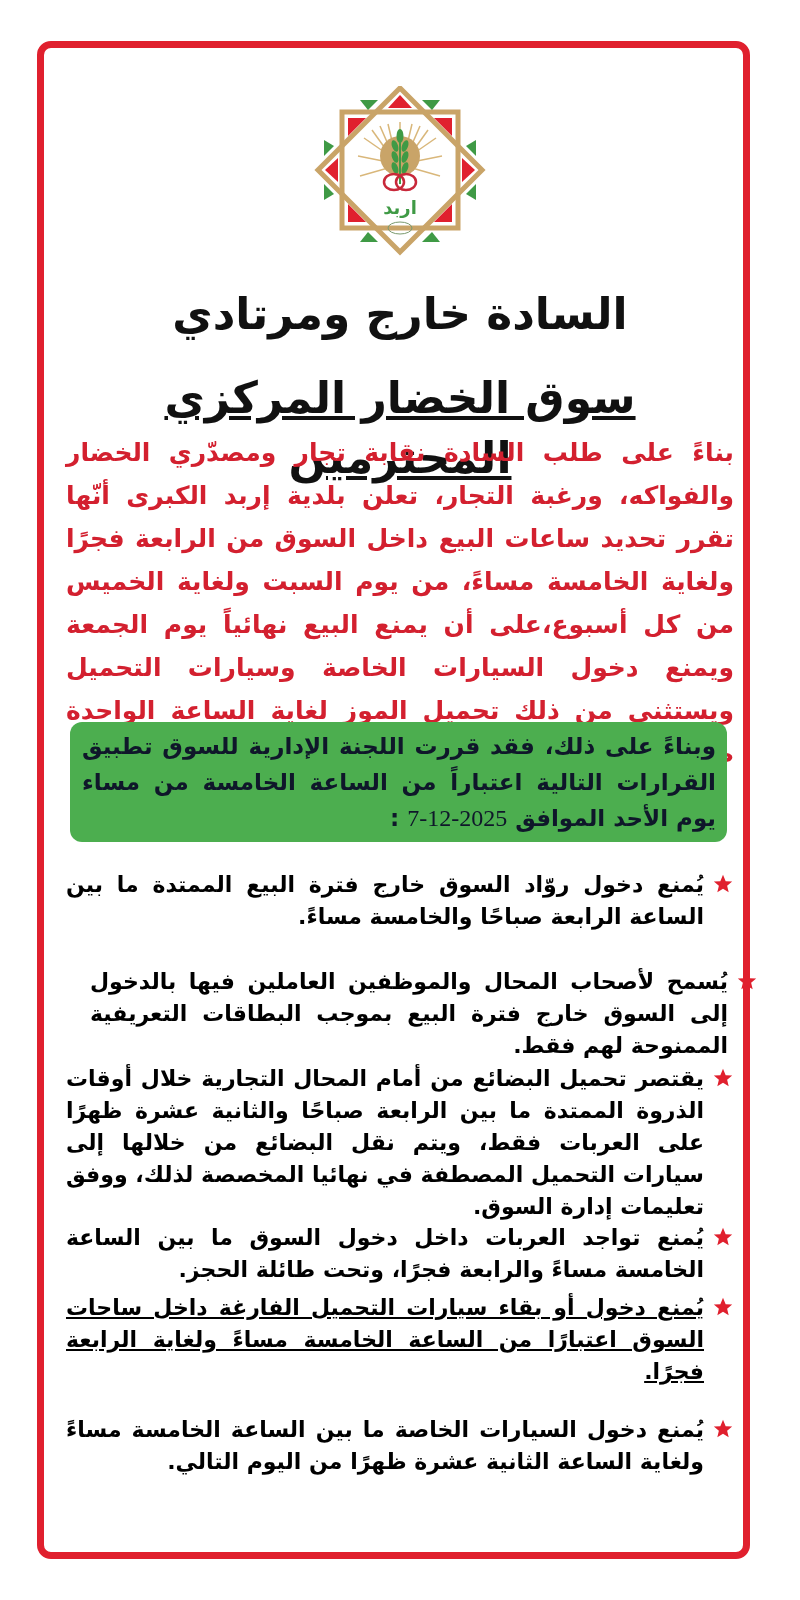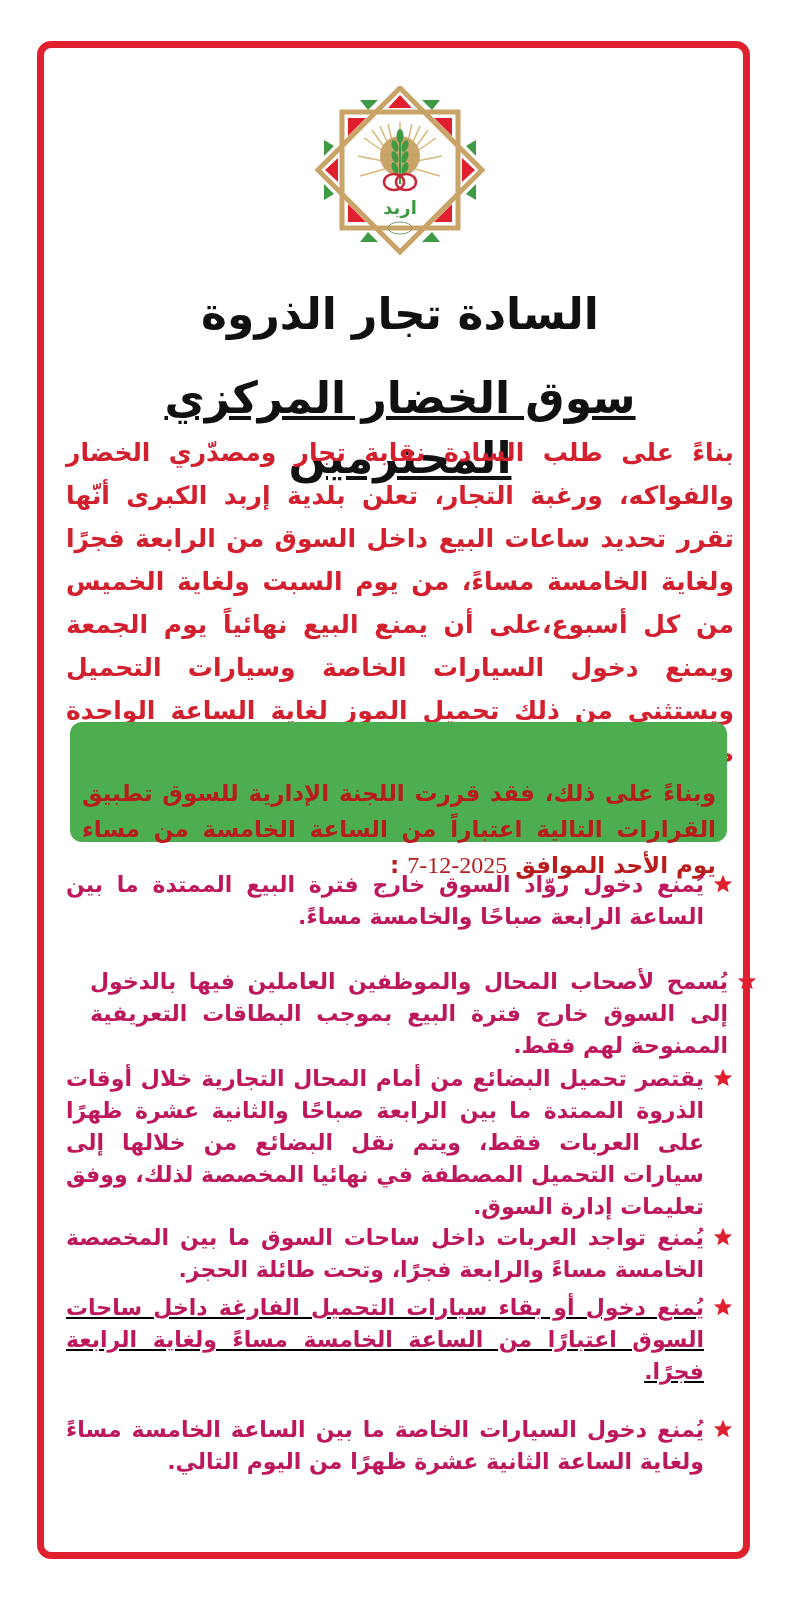--- a/index.html
+++ b/index.html
@@ -66,28 +66,27 @@
       width: 657px;
       height: 120px;
       background: #4cae4f;
       border-radius: 12px;
     }
     .green-text {
       position: absolute;
       left: 82px;
       top: 728px;
       width: 634px;
-      color: #b91c1c;
+      color: #0f172a;
       font-weight: bold;
       font-size: 23px;
       line-height: 36px;
       text-align: justify;
       text-align-last: right;
       direction: rtl;
-      margin-top: 47px;
     }
     .green-text .date {
       font-family: "Liberation Serif", serif;
       font-weight: normal;
       font-size: 24px;
       direction: ltr;
       unicode-bidi: embed;
     }
     .bullet {
       position: absolute;
@@ -97,21 +96,21 @@
     }
     .bullet .star {
       position: absolute;
       right: 0;
       top: 4px;
       width: 22px;
       height: 22px;
     }
     .bullet .text {
       margin-right: 30px;
-      color: #be185d;
+      color: #000000;
       font-weight: bold;
       font-size: 22px;
       line-height: 32px;
       text-align: justify;
       text-align-last: right;
     }
     .b1 { top: 869px; }
     .b2 { top: 966px; margin-left: 24px; }
     .b3 { top: 1063px; }
     .b4 { top: 1222px; }
@@ -182,21 +181,21 @@
       <g fill="none" stroke="#c8283a" stroke-width="2.5">
         <ellipse cx="-6" cy="12" rx="10" ry="8"></ellipse>
         <ellipse cx="6" cy="12" rx="10" ry="8"></ellipse>
       </g>
       <text x="0" y="44" text-anchor="middle" fill="#3f9a45" font-size="18" font-weight="bold" font-family="DejaVu Sans, sans-serif">اربد</text>
       <ellipse cx="0" cy="58" rx="12" ry="6" fill="none" stroke="#7a9a6e" stroke-width="1"></ellipse>
     </g>
   </svg>
 </div>
 
-<div class="title l1">السادة تجار الذروة</div>
+<div class="title l1">السادة خارج ومرتادي</div>
 <div class="title l2">سوق الخضار المركزي المحترمين</div>
 
 <div class="red-para">بناءً على طلب السادة نقابة تجار ومصدّري الخضار والفواكه، ورغبة التجار، تعلن بلدية إربد الكبرى أنّها تقرر تحديد ساعات البيع داخل السوق من الرابعة فجرًا ولغاية الخامسة مساءً، من يوم السبت ولغاية الخميس من كل أسبوع،على أن يمنع البيع نهائياً يوم الجمعة ويمنع دخول السيارات الخاصة وسيارات التحميل ويستثنى من ذلك تحميل الموز لغاية الساعة الواحدة ظهرًا من يوم الجمعة.</div>
 
 <div class="green-box"></div>
 <div class="green-text"><span>وبناءً على ذلك، فقد قررت اللجنة الإدارية للسوق تطبيق القرارات التالية اعتباراً من الساعة الخامسة من مساء يوم الأحد الموافق</span> <span class="date">7-12-2025</span><span> :</span></div>
 
 <div class="bullet b1">
   <svg class="star" viewBox="0 0 24 24">
       <polygon points="12,2 14.9,8.9 22,9.3 16.5,14 18.2,21 12,17.2 5.8,21 7.5,14 2,9.3 9.1,8.9" fill="#e0202e"></polygon>
@@ -212,21 +211,21 @@
 <div class="bullet b3">
   <svg class="star" viewBox="0 0 24 24">
       <polygon points="12,2 14.9,8.9 22,9.3 16.5,14 18.2,21 12,17.2 5.8,21 7.5,14 2,9.3 9.1,8.9" fill="#e0202e"></polygon>
     </svg>
   <div class="text">يقتصر تحميل البضائع من أمام المحال التجارية خلال أوقات الذروة الممتدة ما بين الرابعة صباحًا والثانية عشرة ظهرًا على العربات فقط، ويتم نقل البضائع من خلالها إلى سيارات التحميل المصطفة في نهائيا المخصصة لذلك، ووفق تعليمات إدارة السوق.</div>
 </div>
 <div class="bullet b4">
   <svg class="star" viewBox="0 0 24 24">
       <polygon points="12,2 14.9,8.9 22,9.3 16.5,14 18.2,21 12,17.2 5.8,21 7.5,14 2,9.3 9.1,8.9" fill="#e0202e"></polygon>
     </svg>
-  <div class="text">يُمنع تواجد العربات داخل ساحات السوق ما بين المخصصة الخامسة مساءً والرابعة فجرًا، وتحت طائلة الحجز.</div>
+  <div class="text">يُمنع تواجد العربات داخل دخول السوق ما بين الساعة الخامسة مساءً والرابعة فجرًا، وتحت طائلة الحجز.</div>
 </div>
 <div class="bullet b5">
   <svg class="star" viewBox="0 0 24 24">
       <polygon points="12,2 14.9,8.9 22,9.3 16.5,14 18.2,21 12,17.2 5.8,21 7.5,14 2,9.3 9.1,8.9" fill="#e0202e"></polygon>
     </svg>
   <div class="text">يُمنع دخول أو بقاء سيارات التحميل الفارغة داخل ساحات السوق اعتبارًا من الساعة الخامسة مساءً ولغاية الرابعة فجرًا.</div>
 </div>
 <div class="bullet b6">
   <svg class="star" viewBox="0 0 24 24">
       <polygon points="12,2 14.9,8.9 22,9.3 16.5,14 18.2,21 12,17.2 5.8,21 7.5,14 2,9.3 9.1,8.9" fill="#e0202e"></polygon>

